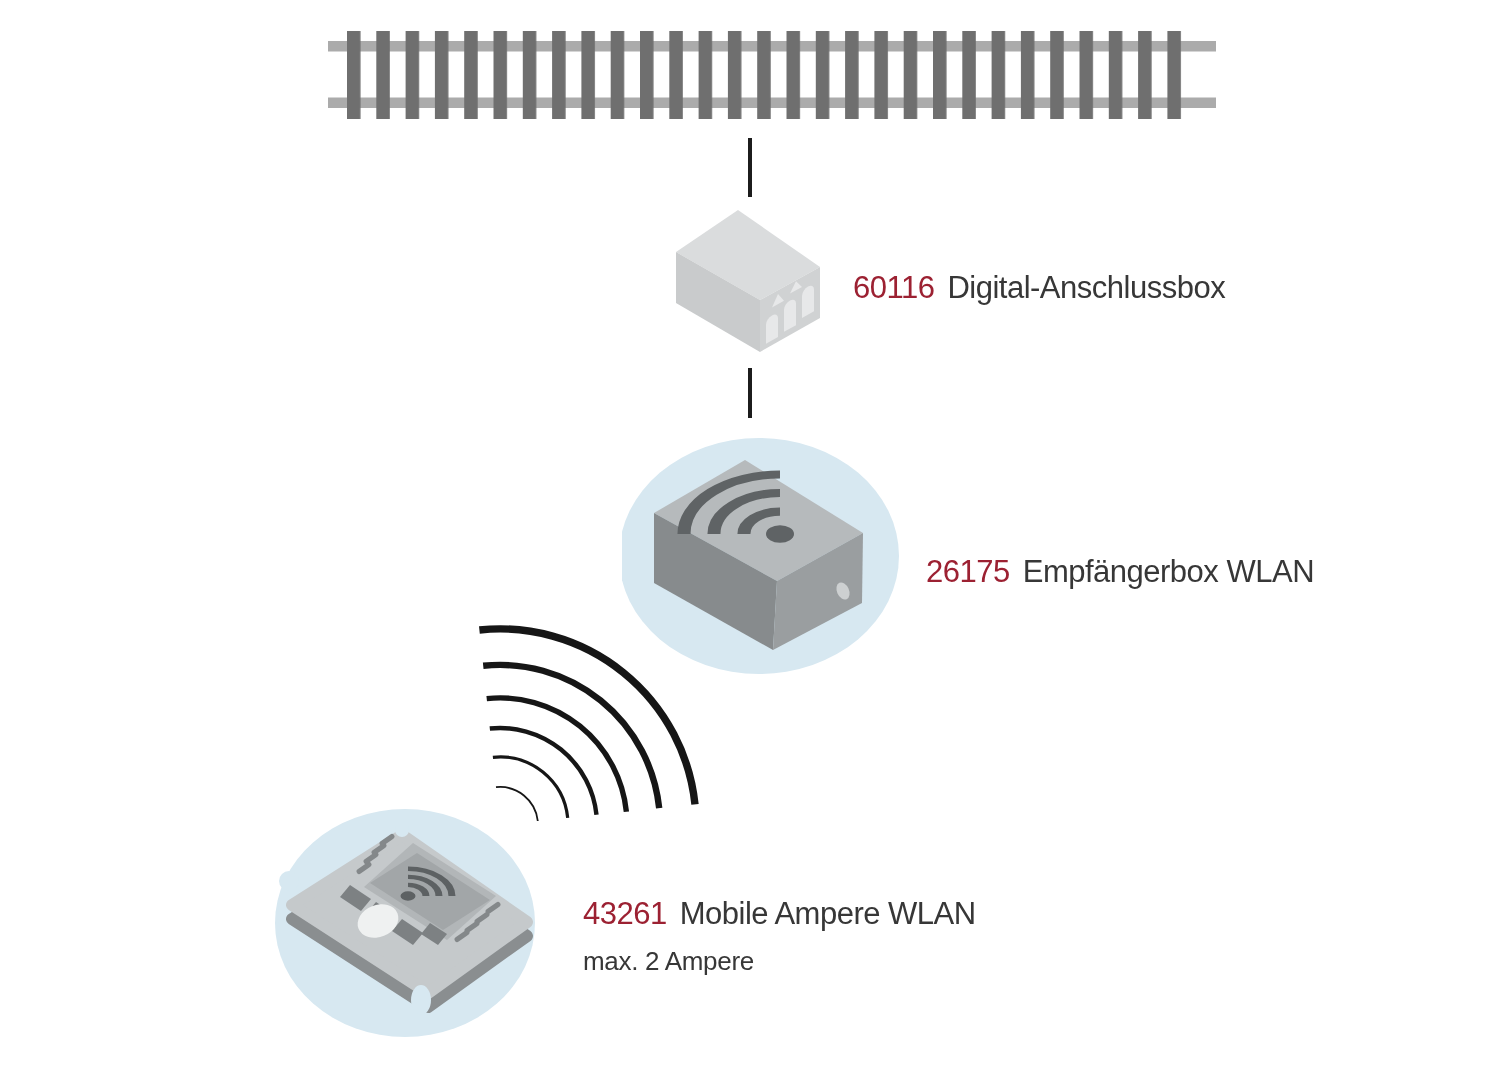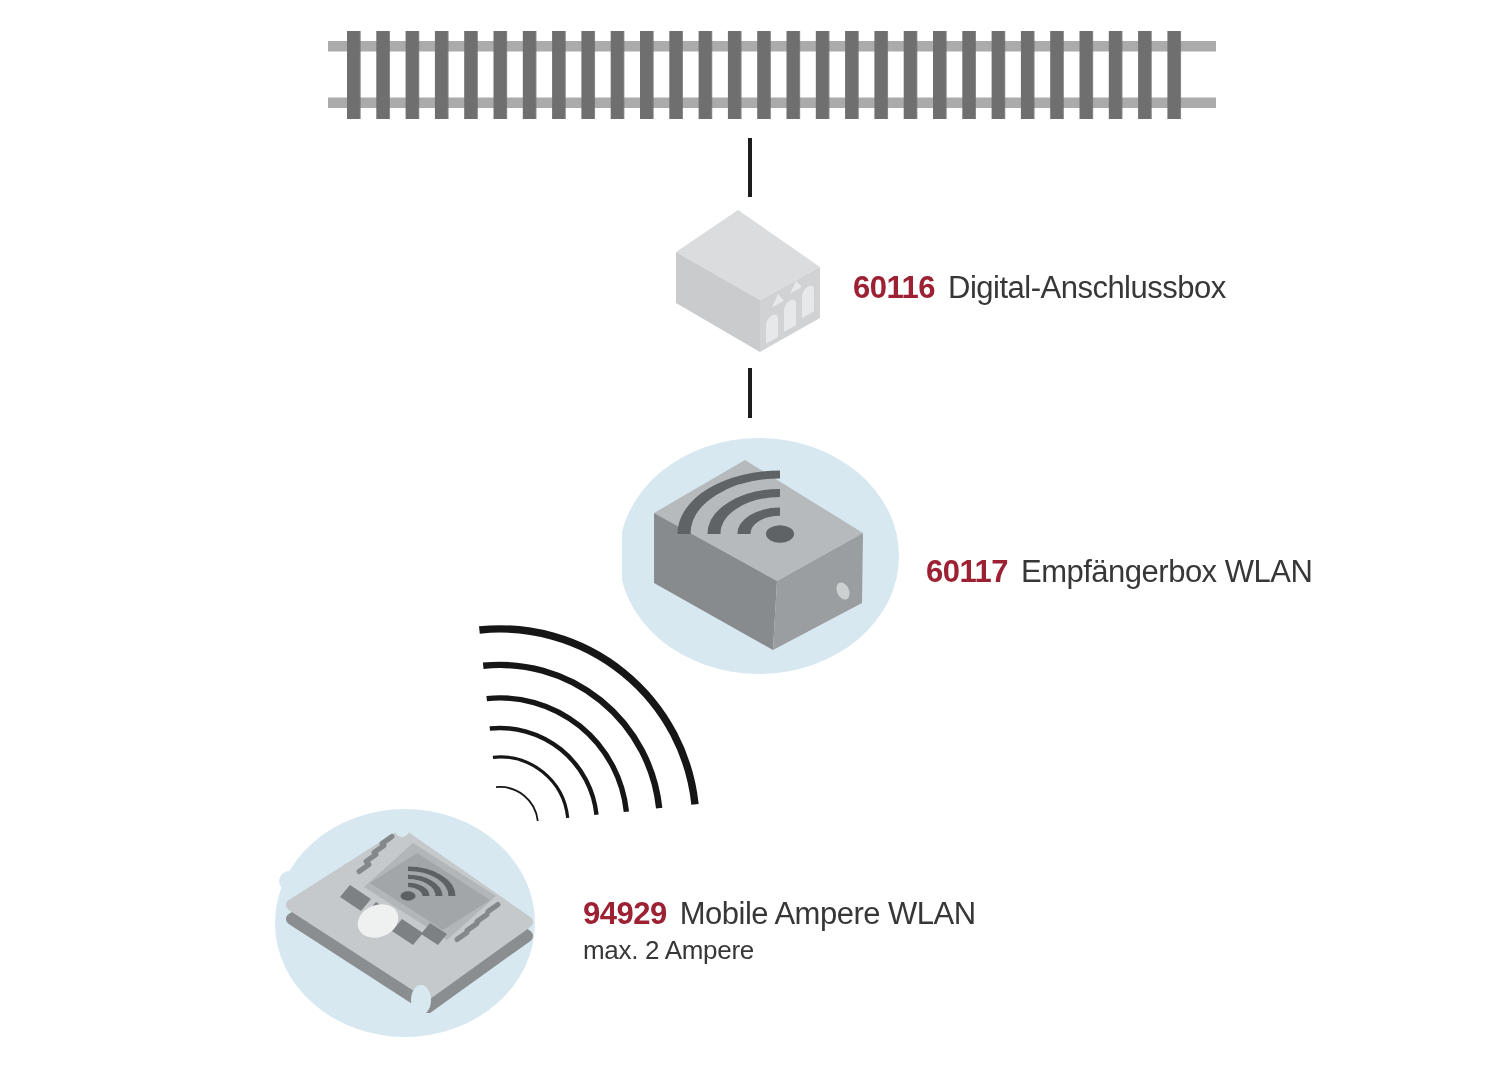--- a/index.html
+++ b/index.html
@@ -6,24 +6,24 @@
   .stage{
     position:relative;width:1500px;height:1069px;background:#ffffff;overflow:hidden;
     font-family:"Liberation Sans", sans-serif;color:var(--c-text,#373737);
   }
   .stage svg{position:absolute;display:block;}
   .vline{position:absolute;width:4px;background:var(--c-line,#1c1c1c);}
   .label{
     position:absolute;white-space:nowrap;font-size:31px;line-height:1;
     letter-spacing:-0.5px;color:var(--c-text,#373737);
   }
-  .label .num{font-weight:700;color:var(--c-accent,#9c2132);margin-right:13px;}
+  .label .num{font-weight:400;color:var(--c-accent,#9c2132);margin-right:13px;}
   .note{
     position:absolute;white-space:nowrap;font-size:26px;line-height:1;
-    letter-spacing:-0.3px;color:var(--c-text,#373737);
+    letter-spacing:-0.3px;color:var(--c-text,#373737);margin-top:11px;
   }
 </style>
 </head>
 <body>
 
 <div class="stage">
 
   <svg style="left:328px;top:30px" width="888" height="90" viewBox="0 0 888 90">
     <defs>
       <pattern id="ties" x="19" y="0" width="29.3" height="90" patternUnits="userSpaceOnUse">
@@ -64,21 +64,21 @@
     <ellipse cx="221" cy="161" rx="6" ry="9" transform="rotate(-24 221 161)" fill="#cdd0d1"></ellipse>
     <g transform="translate(158,104) scale(1,0.62) rotate(-45)" stroke="#5f6365" fill="none" stroke-width="13">
       <circle cx="0" cy="0" r="14" fill="#5f6365" stroke="none"></circle>
       <path d="M-25.5,-25.5 A36,36 0 0 1 25.5,-25.5"></path>
       <path d="M-46.7,-46.7 A66,66 0 0 1 46.7,-46.7"></path>
       <path d="M-67.9,-67.9 A96,96 0 0 1 67.9,-67.9"></path>
     </g>
   </svg>
 
   <div class="label" style="left:926px;top:556px">
-    <span class="num">60117</span><span>Empfängerbox WLAN</span>
+    <span class="num">26175</span><span>Empfängerbox WLAN</span>
   </div>
 
   <svg style="left:448px;top:578px" width="300" height="285" viewBox="0 0 300 285" fill="none" stroke="var(--c-wave)">
     <path d="M48.0,209.2 A38,38 0 0 1 89.8,243.0" stroke-width="1.8"></path>
     <path d="M44.9,179.3 A68,68 0 0 1 119.7,239.9" stroke-width="3.2"></path>
     <path d="M41.8,150.5 A97,97 0 0 1 148.5,236.8" stroke-width="4.4"></path>
     <path d="M38.7,120.6 A127,127 0 0 1 178.4,233.7" stroke-width="5.4"></path>
     <path d="M35.2,87.8 A160,160 0 0 1 211.2,230.2" stroke-width="6.4"></path>
     <path d="M31.4,52.0 A196,196 0 0 1 247.0,226.4" stroke-width="7.4"></path>
   </svg>
@@ -113,17 +113,17 @@
     <g transform="translate(136,108) scale(1,0.62) rotate(45)" stroke="#5d6163" fill="none" stroke-width="7">
       <circle cx="0" cy="0" r="7.5" fill="#5d6163" stroke="none"></circle>
       <path d="M-12.7,-12.7 A18,18 0 0 1 12.7,-12.7"></path>
       <path d="M-21.9,-21.9 A31,31 0 0 1 21.9,-21.9"></path>
       <path d="M-31.1,-31.1 A44,44 0 0 1 31.1,-31.1"></path>
     </g>
     <ellipse cx="106" cy="133" rx="21" ry="16" transform="rotate(-22 106 133)" fill="#eff1f1"></ellipse>
   </svg>
 
   <div class="label" style="left:583px;top:898px">
-    <span class="num">94929</span><span>Mobile Ampere WLAN</span>
+    <span class="num">43261</span><span>Mobile Ampere WLAN</span>
   </div>
   <div class="note" style="left:583px;top:937px">max. 2 Ampere</div>
 
 </div>
 
 </body></html>

